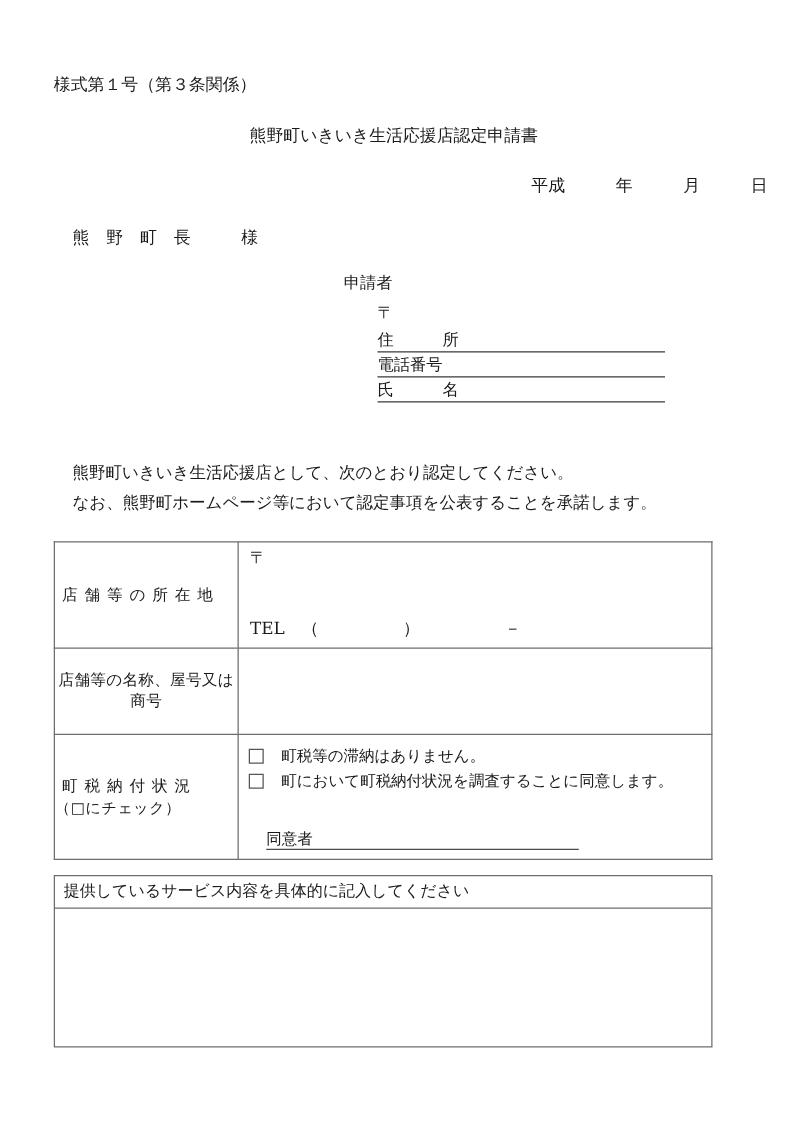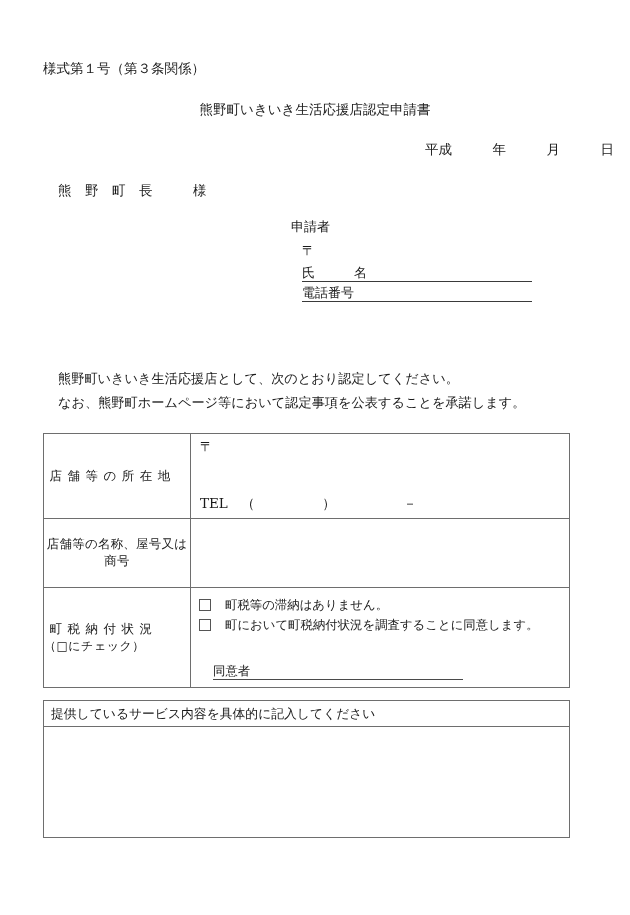--- a/index.html
+++ b/index.html
@@ -52,21 +52,21 @@
   .applicant {
     position: absolute;
     left: 275px;
     top: 220px;
     width: 260px;
     font-size: 13px;
   }
   .applicant-title {
     font-size: 13px;
     line-height: 1;
-    margin: 0 0 9px 16px;
+    margin: 0 0 9px 0;
     white-space: pre;
   }
   .applicant-row {
     position: relative;
     height: 20px;
     margin-left: 27px;
     width: 230px;
   }
   .applicant-row .lbl {
     position: absolute;
@@ -236,27 +236,30 @@
 
   <div class="abs addressee">熊　野　町　長　　　様</div>
 
   <div class="applicant">
     <div class="applicant-title">申請者</div>
 
     <div class="applicant-row postal">
       <span class="lbl">〒</span>
     </div>
 
+    <div class="applicant-row underlined">
+      <span class="lbl">住　　　所</span>
+    </div>
+
+    <div class="applicant-row underlined">
+      <span class="lbl">電話番号</span>
+    </div>
 
     <div class="applicant-row underlined">
       <span class="lbl">氏　　　名</span>
-    </div>
-
-    <div class="applicant-row underlined">
-      <span class="lbl">電話番号</span>
     </div>
   </div>
 
   <div class="abs para para1">熊野町いきいき生活応援店として、次のとおり認定してください。</div>
   <div class="abs para para2">なお、熊野町ホームページ等において認定事項を公表することを承諾します。</div>
 
   <table class="main-table">
     <colgroup>
         <col class="col-label">
         <col>

